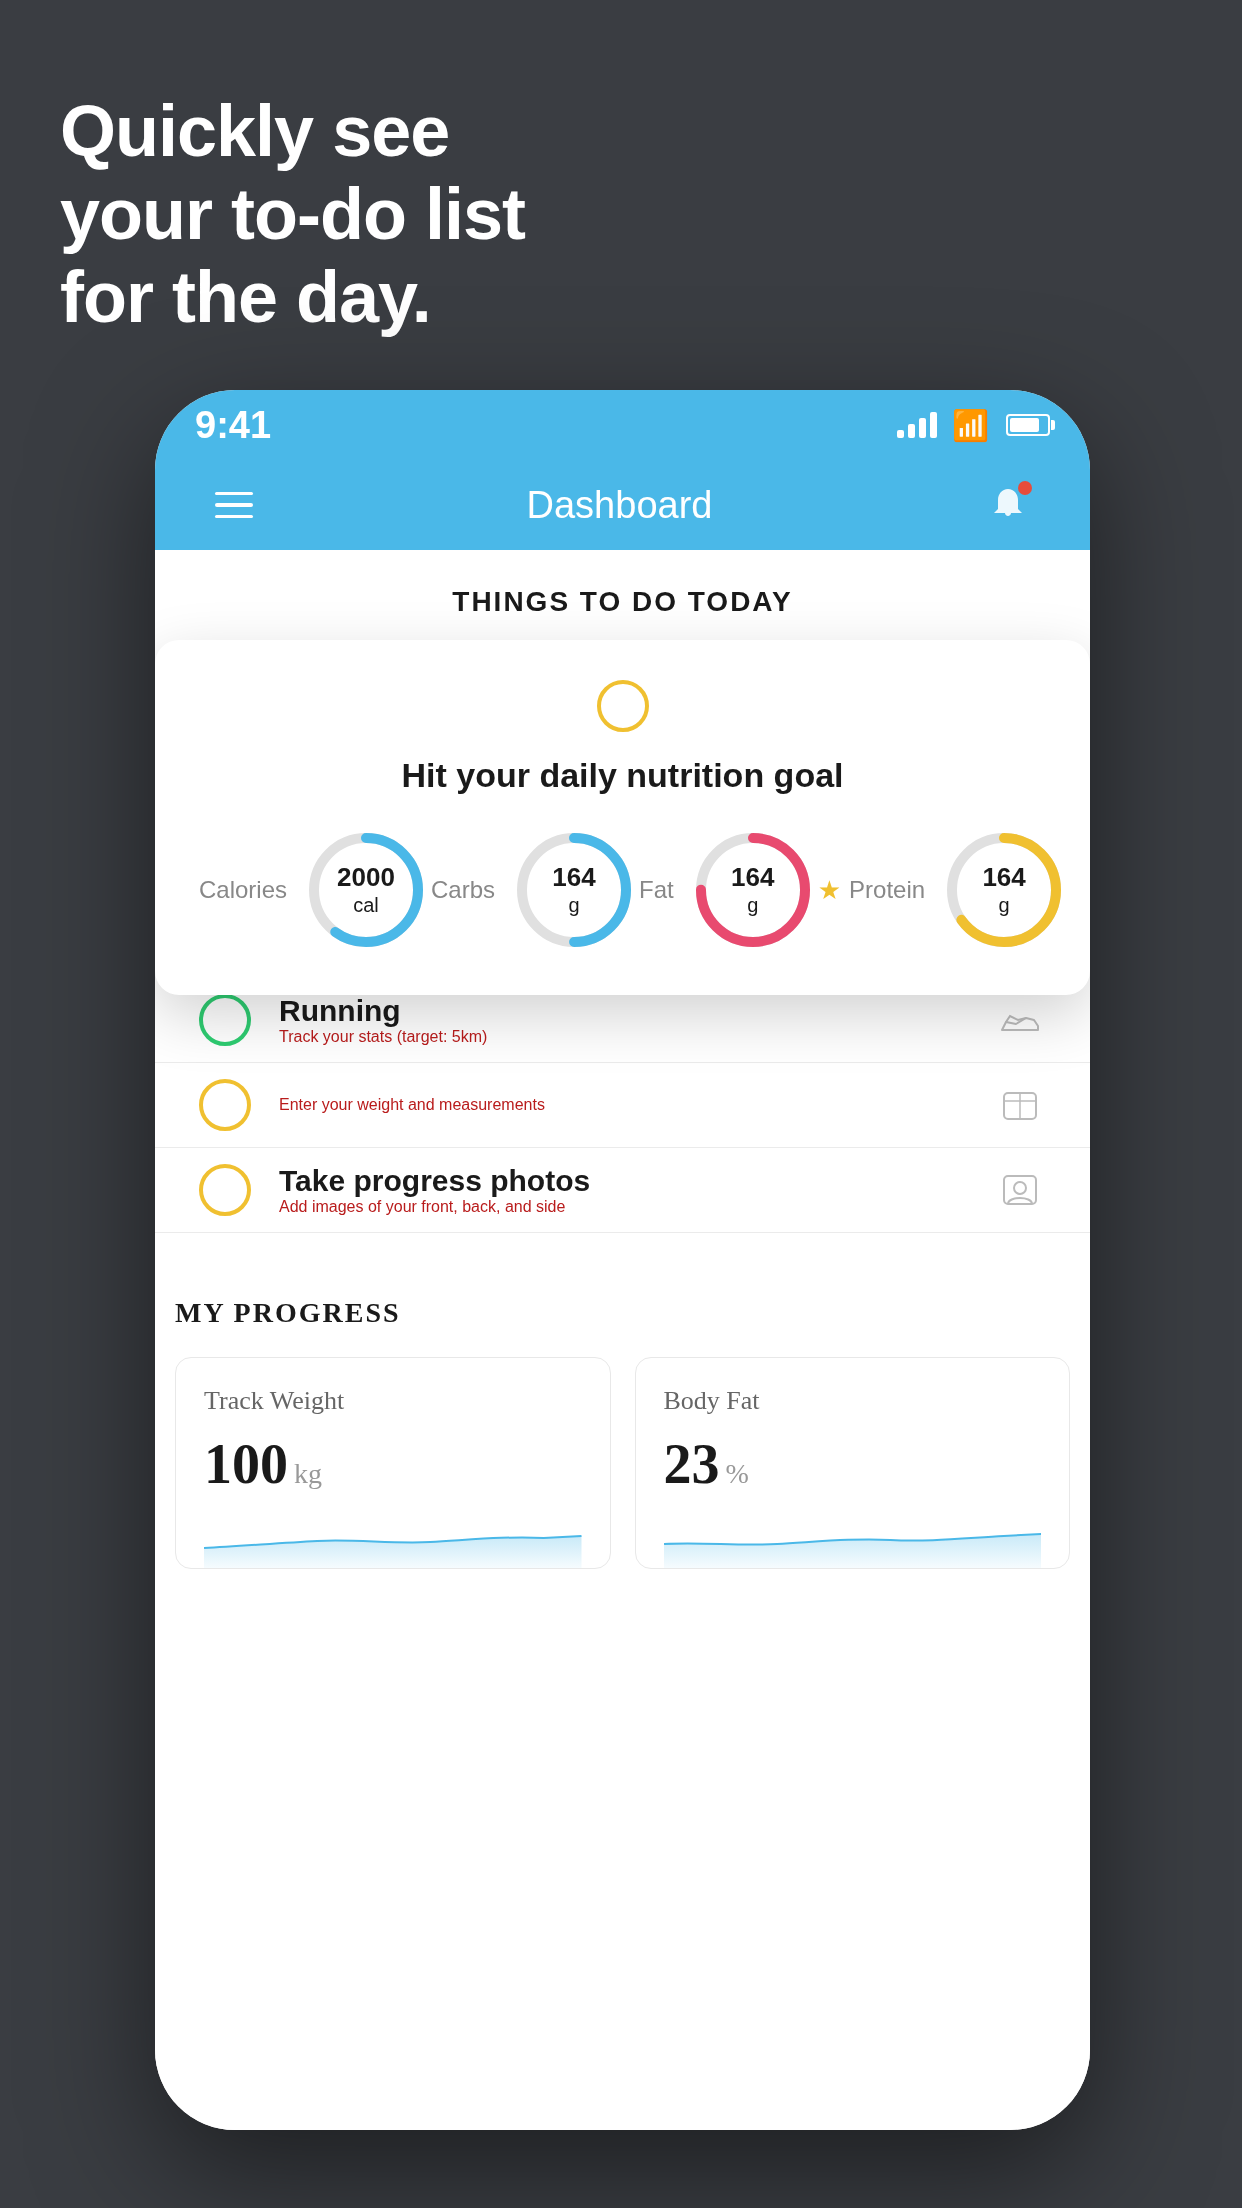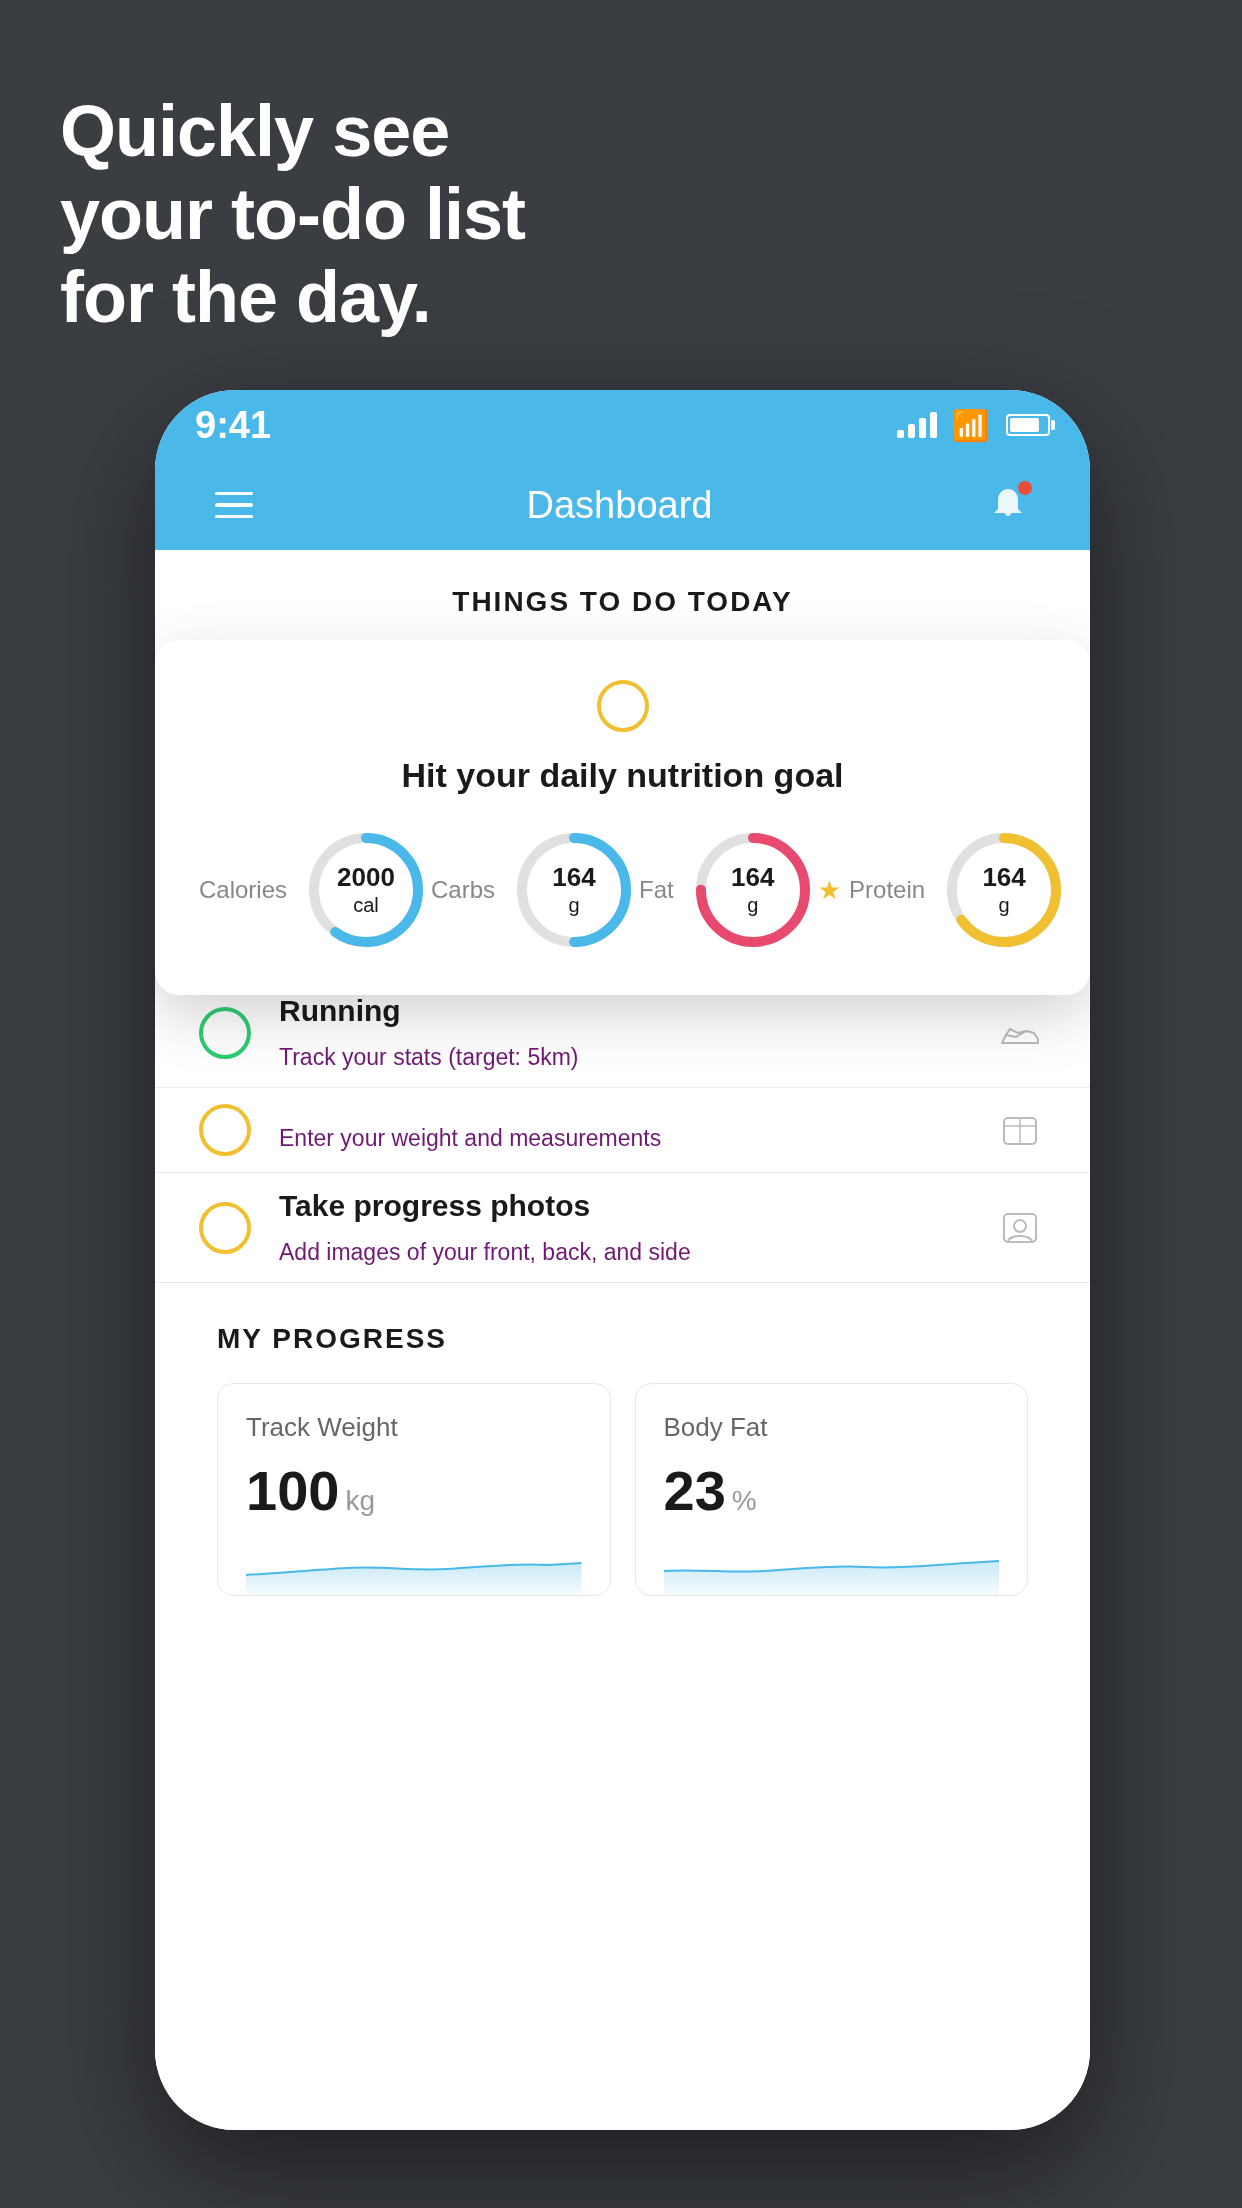--- a/index.html
+++ b/index.html
@@ -303,37 +303,38 @@
       flex: 1;
     }
 
     .todo-title {
       font-size: 30px;
       font-weight: 600;
       color: #1a1a1a;
     }
 
     .todo-subtitle {
-      font-size: 23px;
-      color: #701a75;
-      margin-top: 16px;
+      font-size: 16px;
+      color: #b91c1c;
+      margin-top: 0;
     }
 
     .todo-icon {
       width: 52px;
       height: 52px;
       display: flex;
       align-items: center;
       justify-content: center;
     }
 
     
     .progress-section {
-      margin-top: 40px;
-      padding: 0 62px;
+      margin-top: 64px;
+      padding: 0 20px;
+      font-family: Liberation Serif, serif;
     }
 
     .progress-header {
       font-size: 28px;
       font-weight: 800;
       letter-spacing: 2px;
       color: #1a1a1a;
       margin-bottom: 28px;
     }
 

